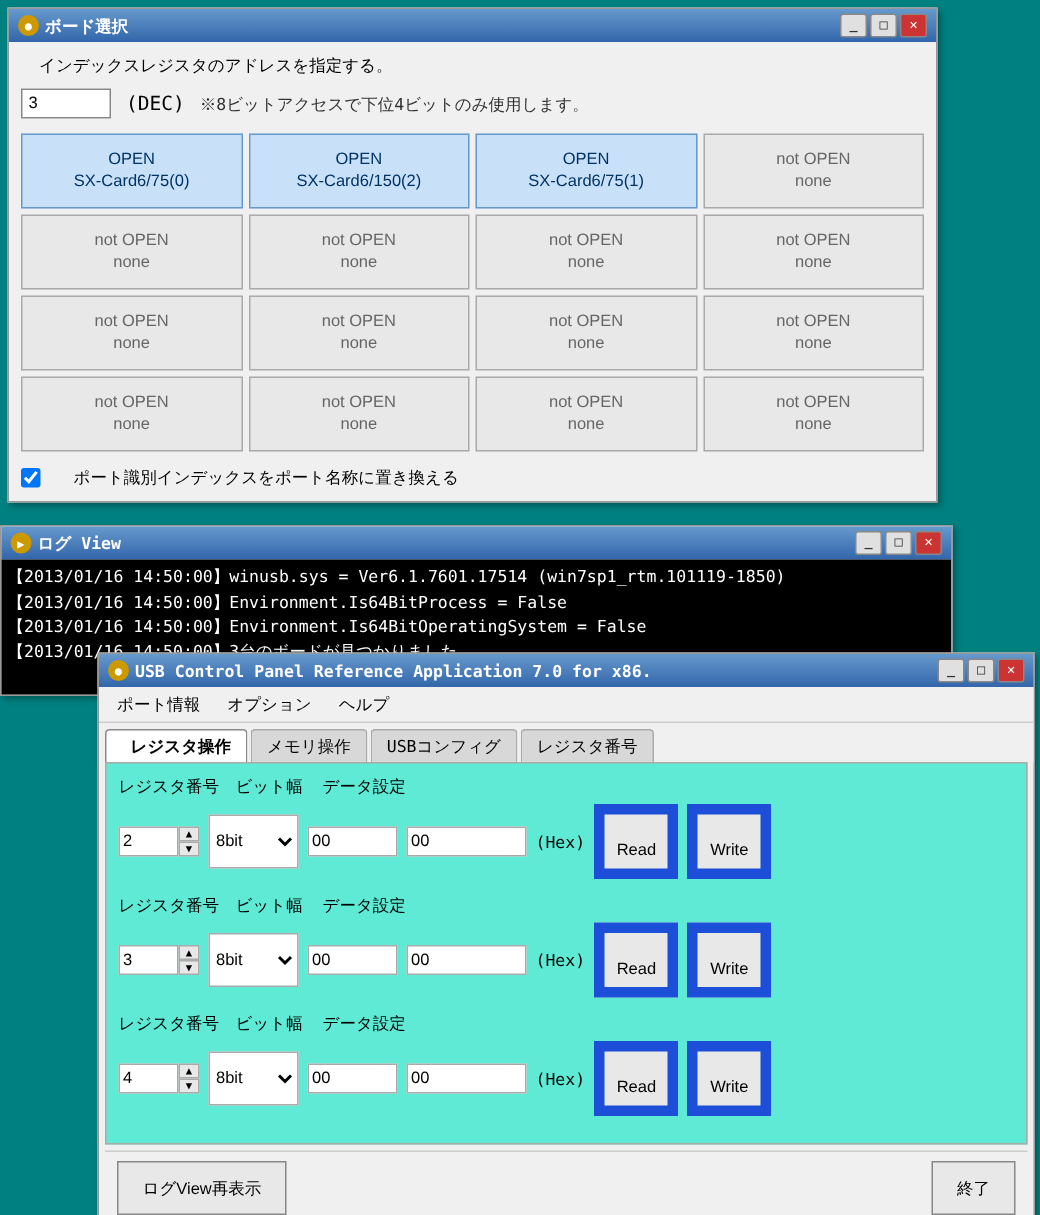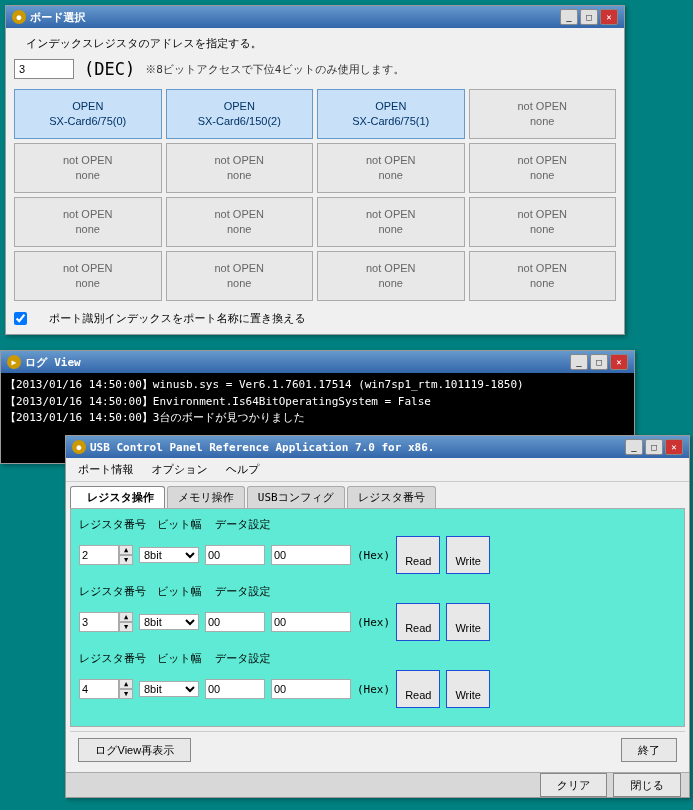--- a/index.html
+++ b/index.html
@@ -94,21 +94,21 @@
     .board-address-input {
       width: 60px;
       height: 20px;
       border: 1px solid #888;
       padding: 0 4px;
       font-size: 11px;
       background: white;
     }
 
     .board-address-label {
-      font-size: 17px;
+      font-size: 13px;
     }
 
     .board-note {
       font-size: 11px;
       color: #333;
     }
 
     .board-grid {
       display: grid;
       grid-template-columns: repeat(4, 1fr);
@@ -250,21 +250,21 @@
       line-height: 1;
     }
 
     .num-spin {
       display: flex;
       align-items: stretch;
     }
 
     .bit-select {
       width: 60px;
-      height: 16px;
+      height: 36px;
       border: 1px solid #aaa;
       background: white;
       font-size: 11px;
     }
 
     .data-input {
       width: 60px;
       height: 20px;
       border: 1px solid #aaa;
       background: white;
@@ -277,21 +277,21 @@
       height: 20px;
       border: 1px solid #aaa;
       background: white;
       font-size: 11px;
       padding: 0 2px;
     }
 
     .reg-action-btn {
       height: 20px;
       padding: 18px 8px;
-      border: 1px solid #1d4ed8;
+      border: 7px solid #1d4ed8;
       background: #e8e8e8;
       cursor: pointer;
       font-size: 11px;
     }
 
     
     .panel-bottom {
       display: flex;
       align-items: center;
       justify-content: space-between;
@@ -304,21 +304,21 @@
     .panel-footer {
       display: flex;
       justify-content: space-between;
       align-items: center;
       padding: 0 8px;
       background: #d8d8d8;
       border-top: 1px solid #aaa;
     }
 
     .footer-btn {
-      height: 24px;
+      height: 36px;
       padding: 0 16px;
       border: 1px solid #888;
       background: #e8e8e8;
       cursor: pointer;
       font-size: 11px;
     }
   </style>
 </head>
 <body>
 
@@ -421,20 +421,21 @@
     <span class="title-bar-icon">▶</span>
     <span>ログ View</span>
     <div class="title-bar-buttons">
       <div class="tb-btn">_</div>
       <div class="tb-btn">□</div>
       <div class="tb-btn close-btn">✕</div>
     </div>
   </div>
   <div class="log-content">
     <div>【2013/01/16 14:50:00】winusb.sys = Ver6.1.7601.17514 (win7sp1_rtm.101119-1850)</div>
+    <div>【2013/01/16 14:50:00】Environment.Is64BitProcess = False</div>
     <div>【2013/01/16 14:50:00】Environment.Is64BitOperatingSystem = False</div>
     <div>【2013/01/16 14:50:00】3台のボードが見つかりました</div>
   </div>
 </div>
 
 <div class="window" id="usb-panel">
   <div class="title-bar">
     <span class="title-bar-icon">●</span>
     <span>USB Control Panel Reference Application 7.0 for x86.</span>
     <div class="title-bar-buttons">

